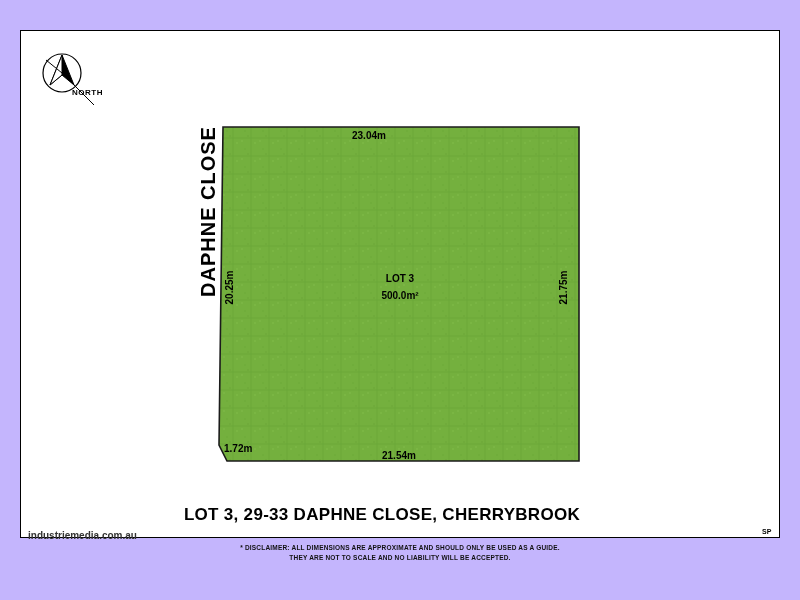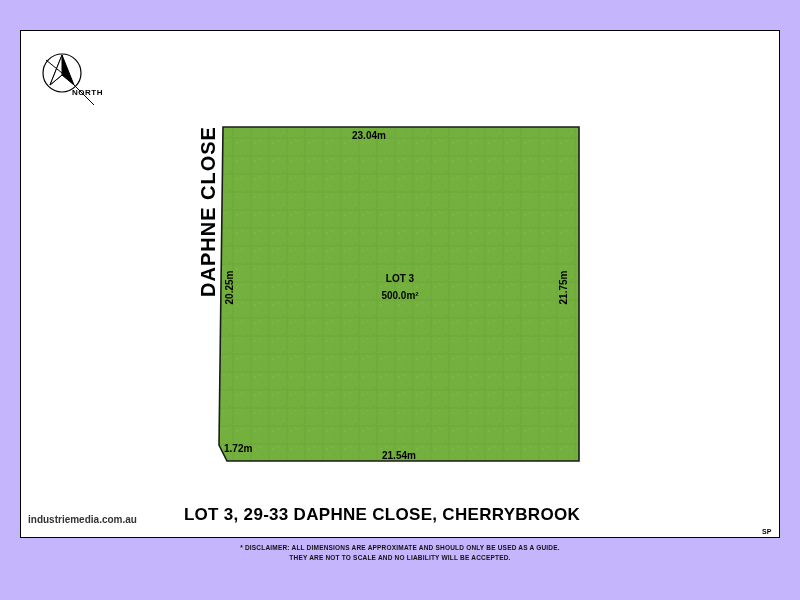--- a/index.html
+++ b/index.html
@@ -115,21 +115,21 @@
     font-size: 17px;
     font-weight: bold;
     letter-spacing: 0.3px;
     color: #000;
   }
 
   
   #branding {
     position: absolute;
     left: 28px;
-    top: 514px;
+    top: 530px;
     font-size: 10px;
     font-weight: bold;
     color: #333;
   }
   #sp-mark {
     position: absolute;
     left: 762px;
     top: 528px;
     font-size: 7px;
     font-weight: bold;

